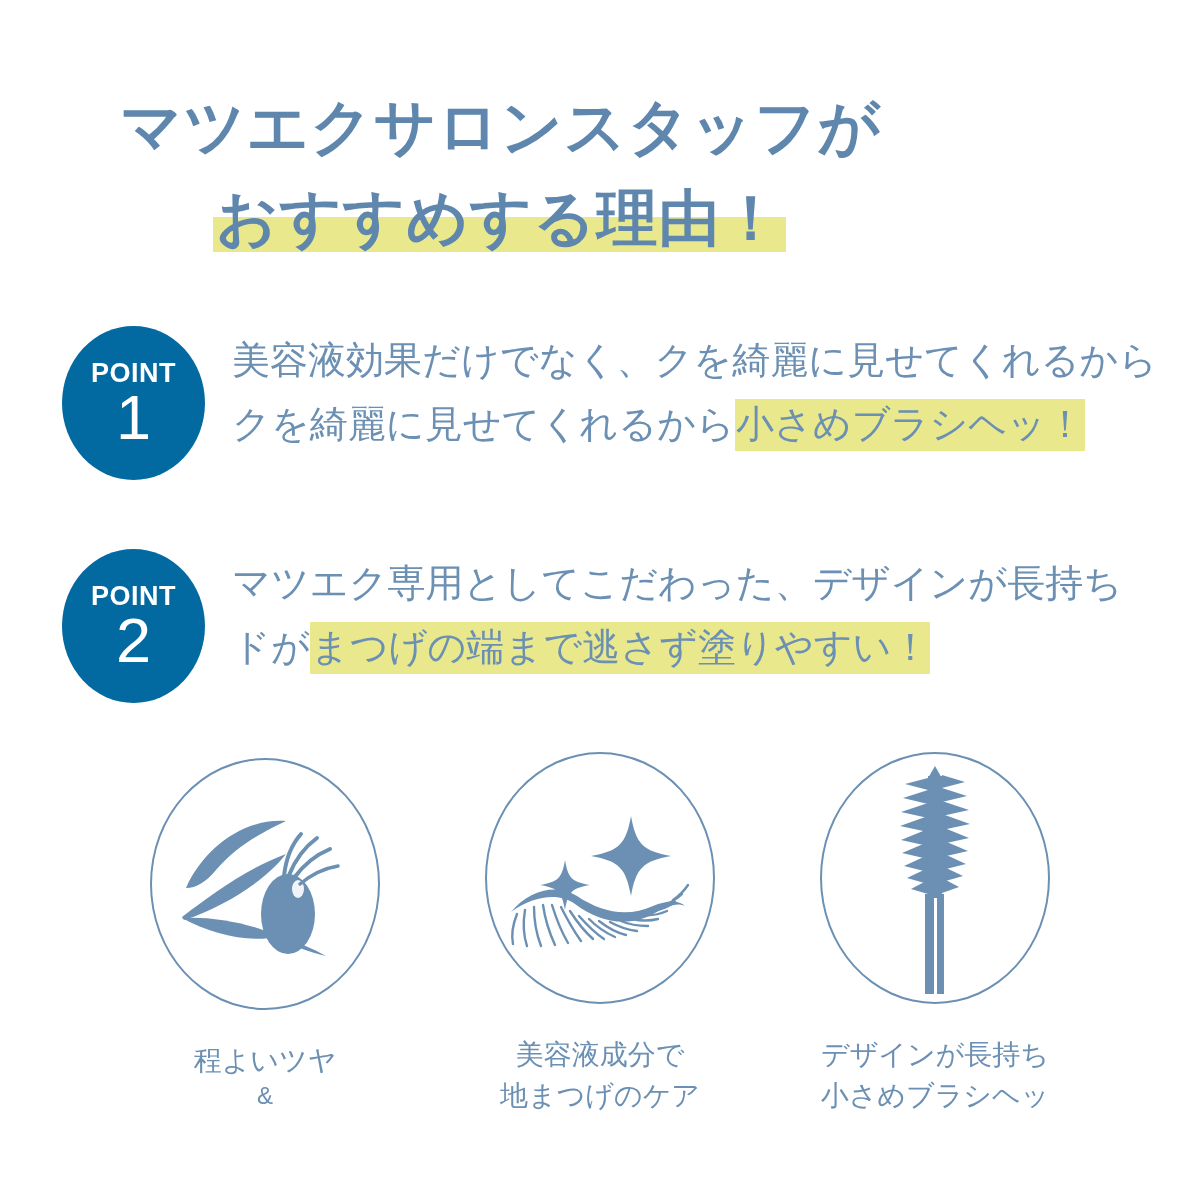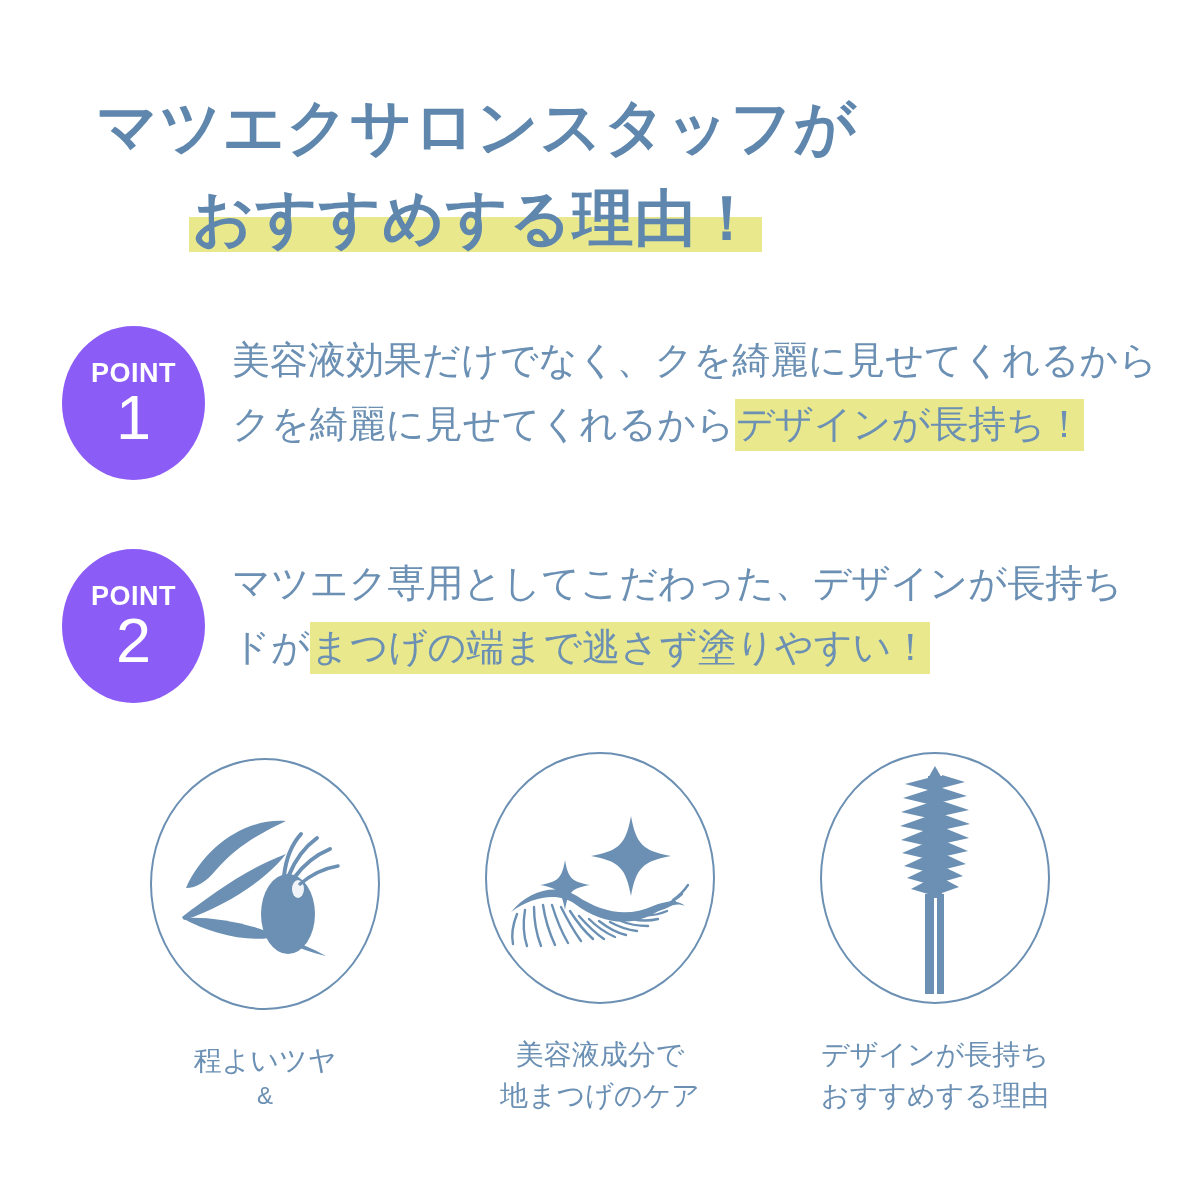--- a/index.html
+++ b/index.html
@@ -18,21 +18,21 @@
     height: 1200px;
     position: relative;
   }
 
   
   .title-block {
     position: absolute;
     left: 0;
     top: 82px;
     width: 1200px;
-    padding-left: 96px;
+    padding-left: 120px;
   }
   .title-line {
     font-size: 61px;
     line-height: 91px;
     color: #5f87ad;
     font-weight: 600;
     letter-spacing: 1px;
     white-space: nowrap;
   }
   .title-line-2 {
@@ -51,21 +51,21 @@
     display: flex;
     align-items: flex-start;
   }
   .point-row-1 { left: 62px; top: 322px; }
   .point-row-2 { left: 62px; top: 545px; }
 
   .badge {
     width: 143px;
     height: 154px;
     border-radius: 50%;
-    background: #8b5cf6;
+    background: #0369a1;
     color: #ffffff;
     display: flex;
     flex-direction: column;
     align-items: center;
     justify-content: center;
     flex: 0 0 auto;
     margin-top: 4px;
   }
   .badge-word {
     font-size: 27px;
@@ -146,21 +146,21 @@
     </div>
   </div>
 
   <div class="point-row point-row-1">
     <div class="badge">
       <div class="badge-word">POINT</div>
       <div class="badge-num">1</div>
     </div>
     <div class="point-text">
       <div class="point-line">美容液効果だけでなく、クを綺麗に見せてくれるから</div>
-      <div class="point-line"><span>クを綺麗に見せてくれるから</span><span class="hl-yellow-body">デザインが長持ち！</span></div>
+      <div class="point-line"><span>クを綺麗に見せてくれるから</span><span class="hl-yellow-body">小さめブラシヘッ！</span></div>
     </div>
   </div>
 
   <div class="point-row point-row-2">
     <div class="badge">
       <div class="badge-word">POINT</div>
       <div class="badge-num">2</div>
     </div>
     <div class="point-text">
       <div class="point-line">マツエク専用としてこだわった、デザインが長持ち</div>
@@ -267,18 +267,18 @@
             <path d="M67 104 L88 114 L67 120 Z"></path>
             <path d="M53 118 L36 127 L53 132 Z"></path>
             <path d="M67 116 L84 125 L67 131 Z"></path>
 
             <path d="M60 4 L52 18 L68 18 Z"></path>
           </g>
         </svg>
       </div>
       <div class="feature-caption">
         <div>デザインが長持ち</div>
-        <div>おすすめする理由</div>
+        <div>小さめブラシヘッ</div>
       </div>
     </div>
 
   </div>
 </div>
 
 </body></html>

